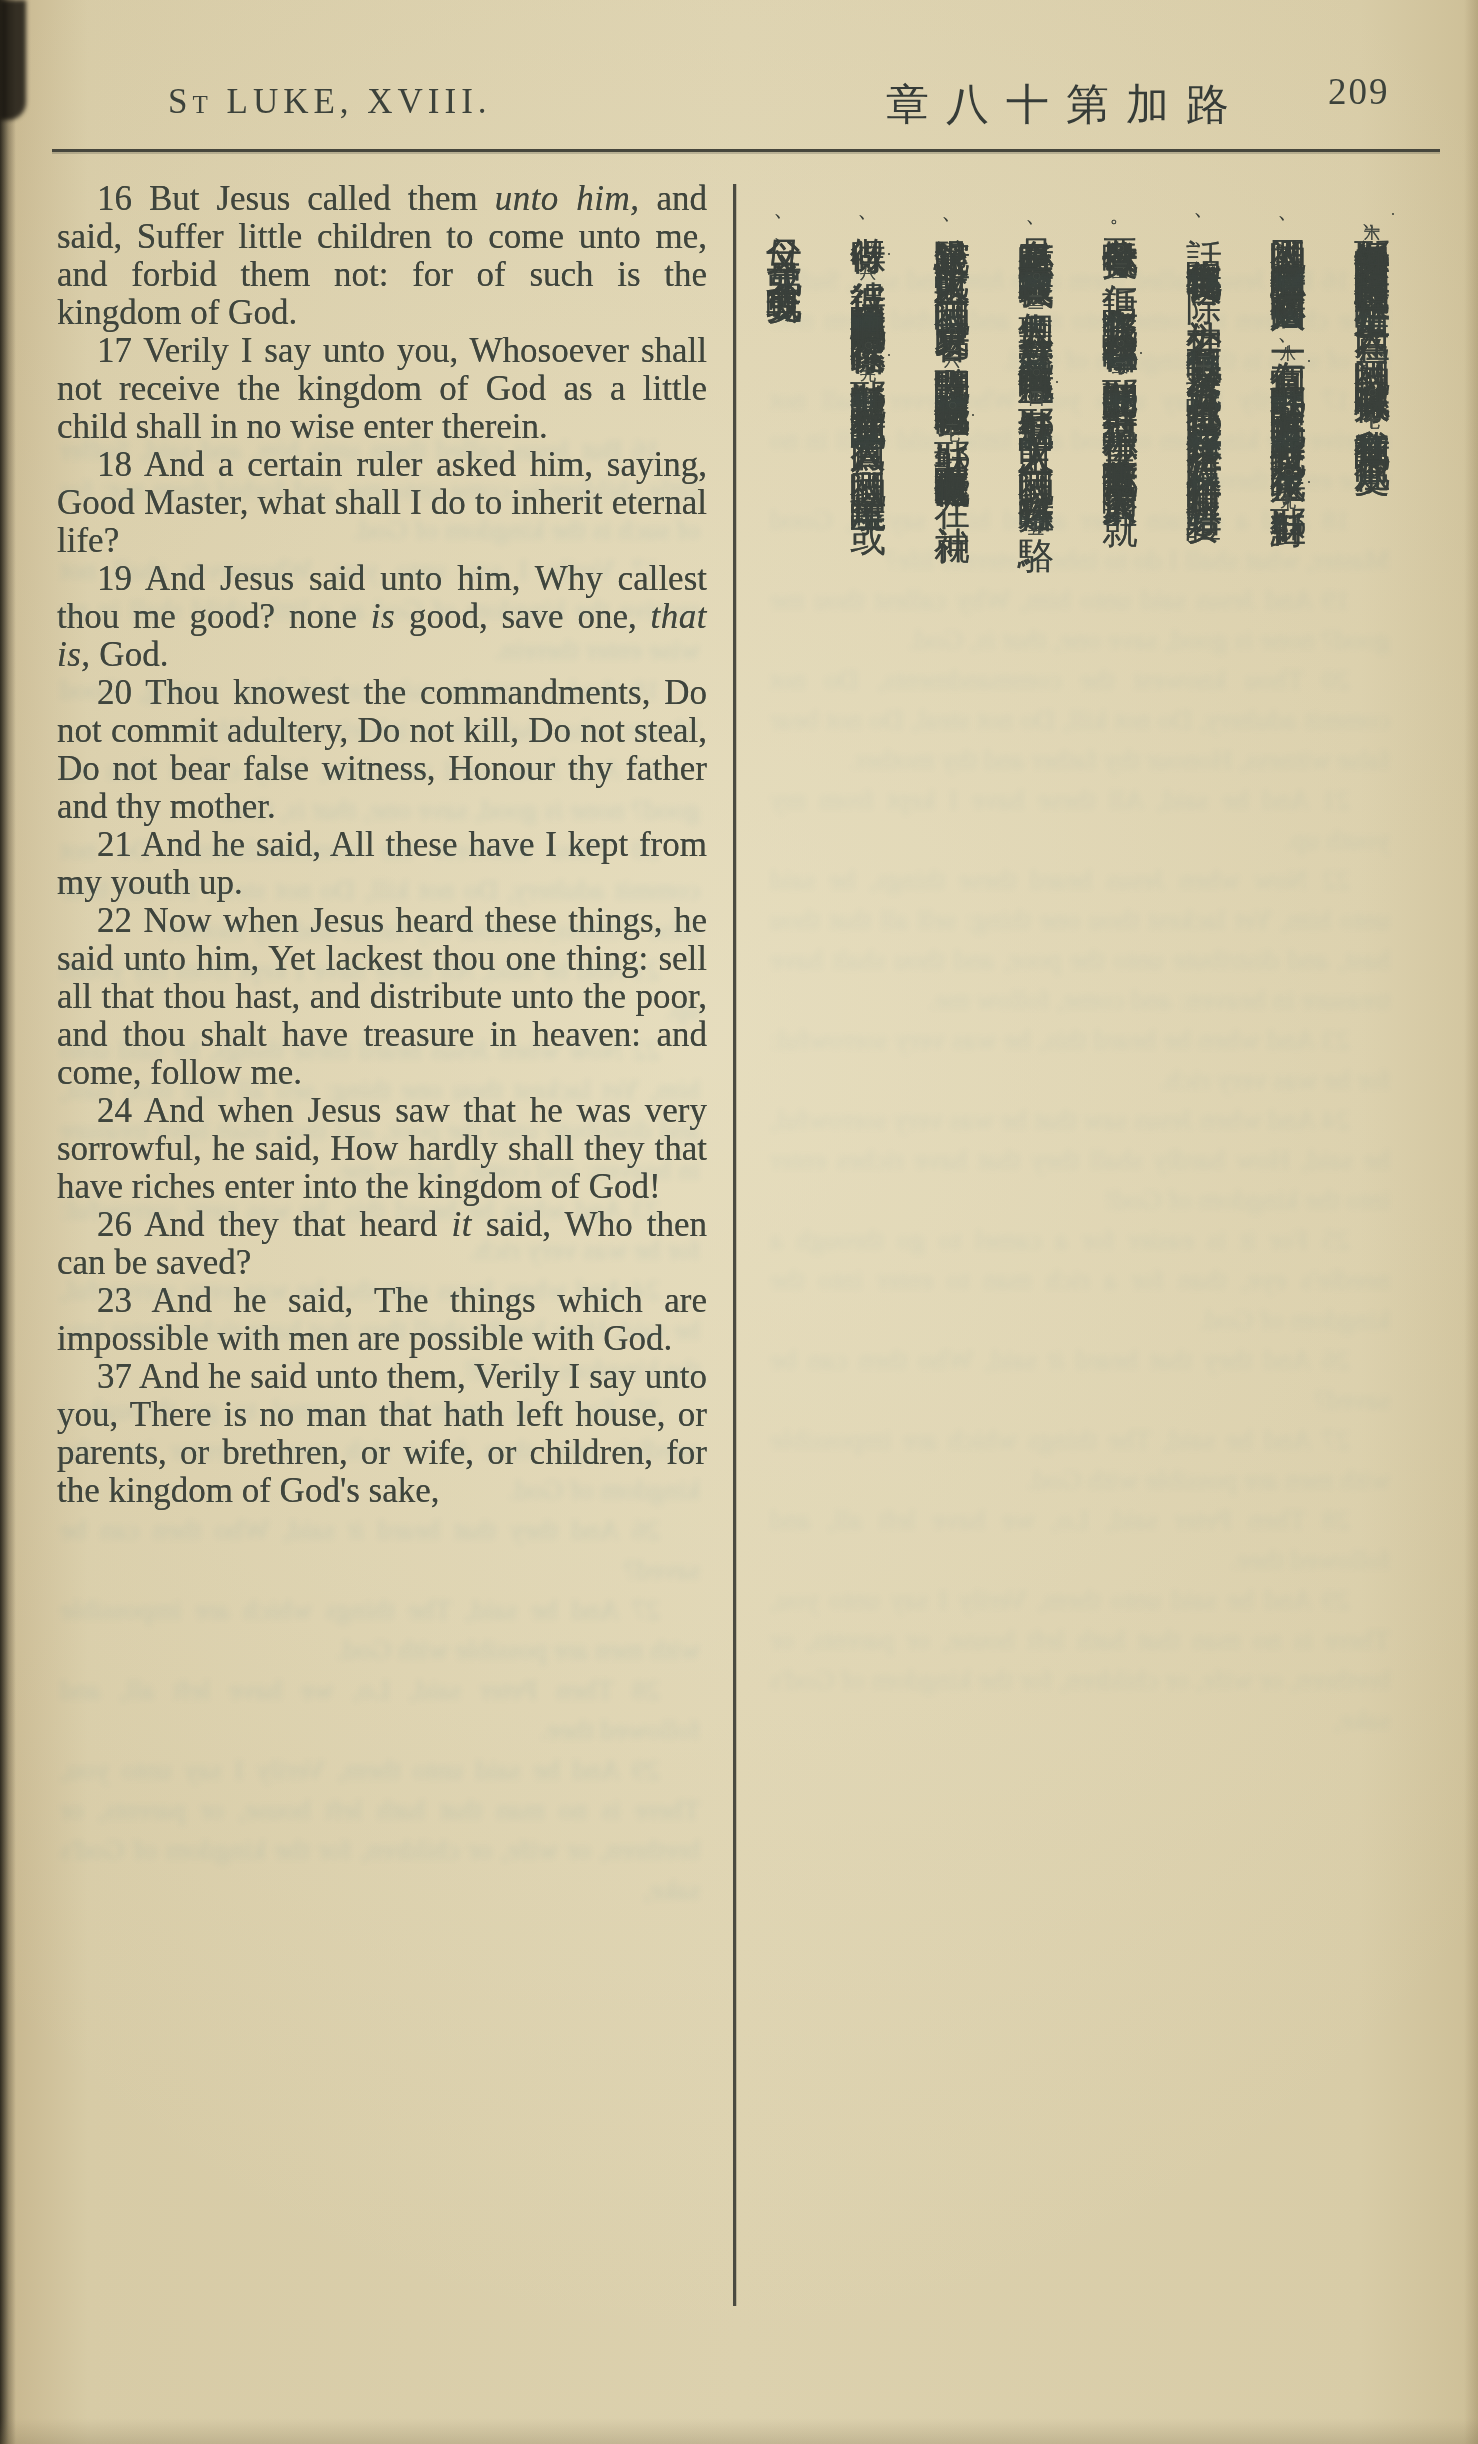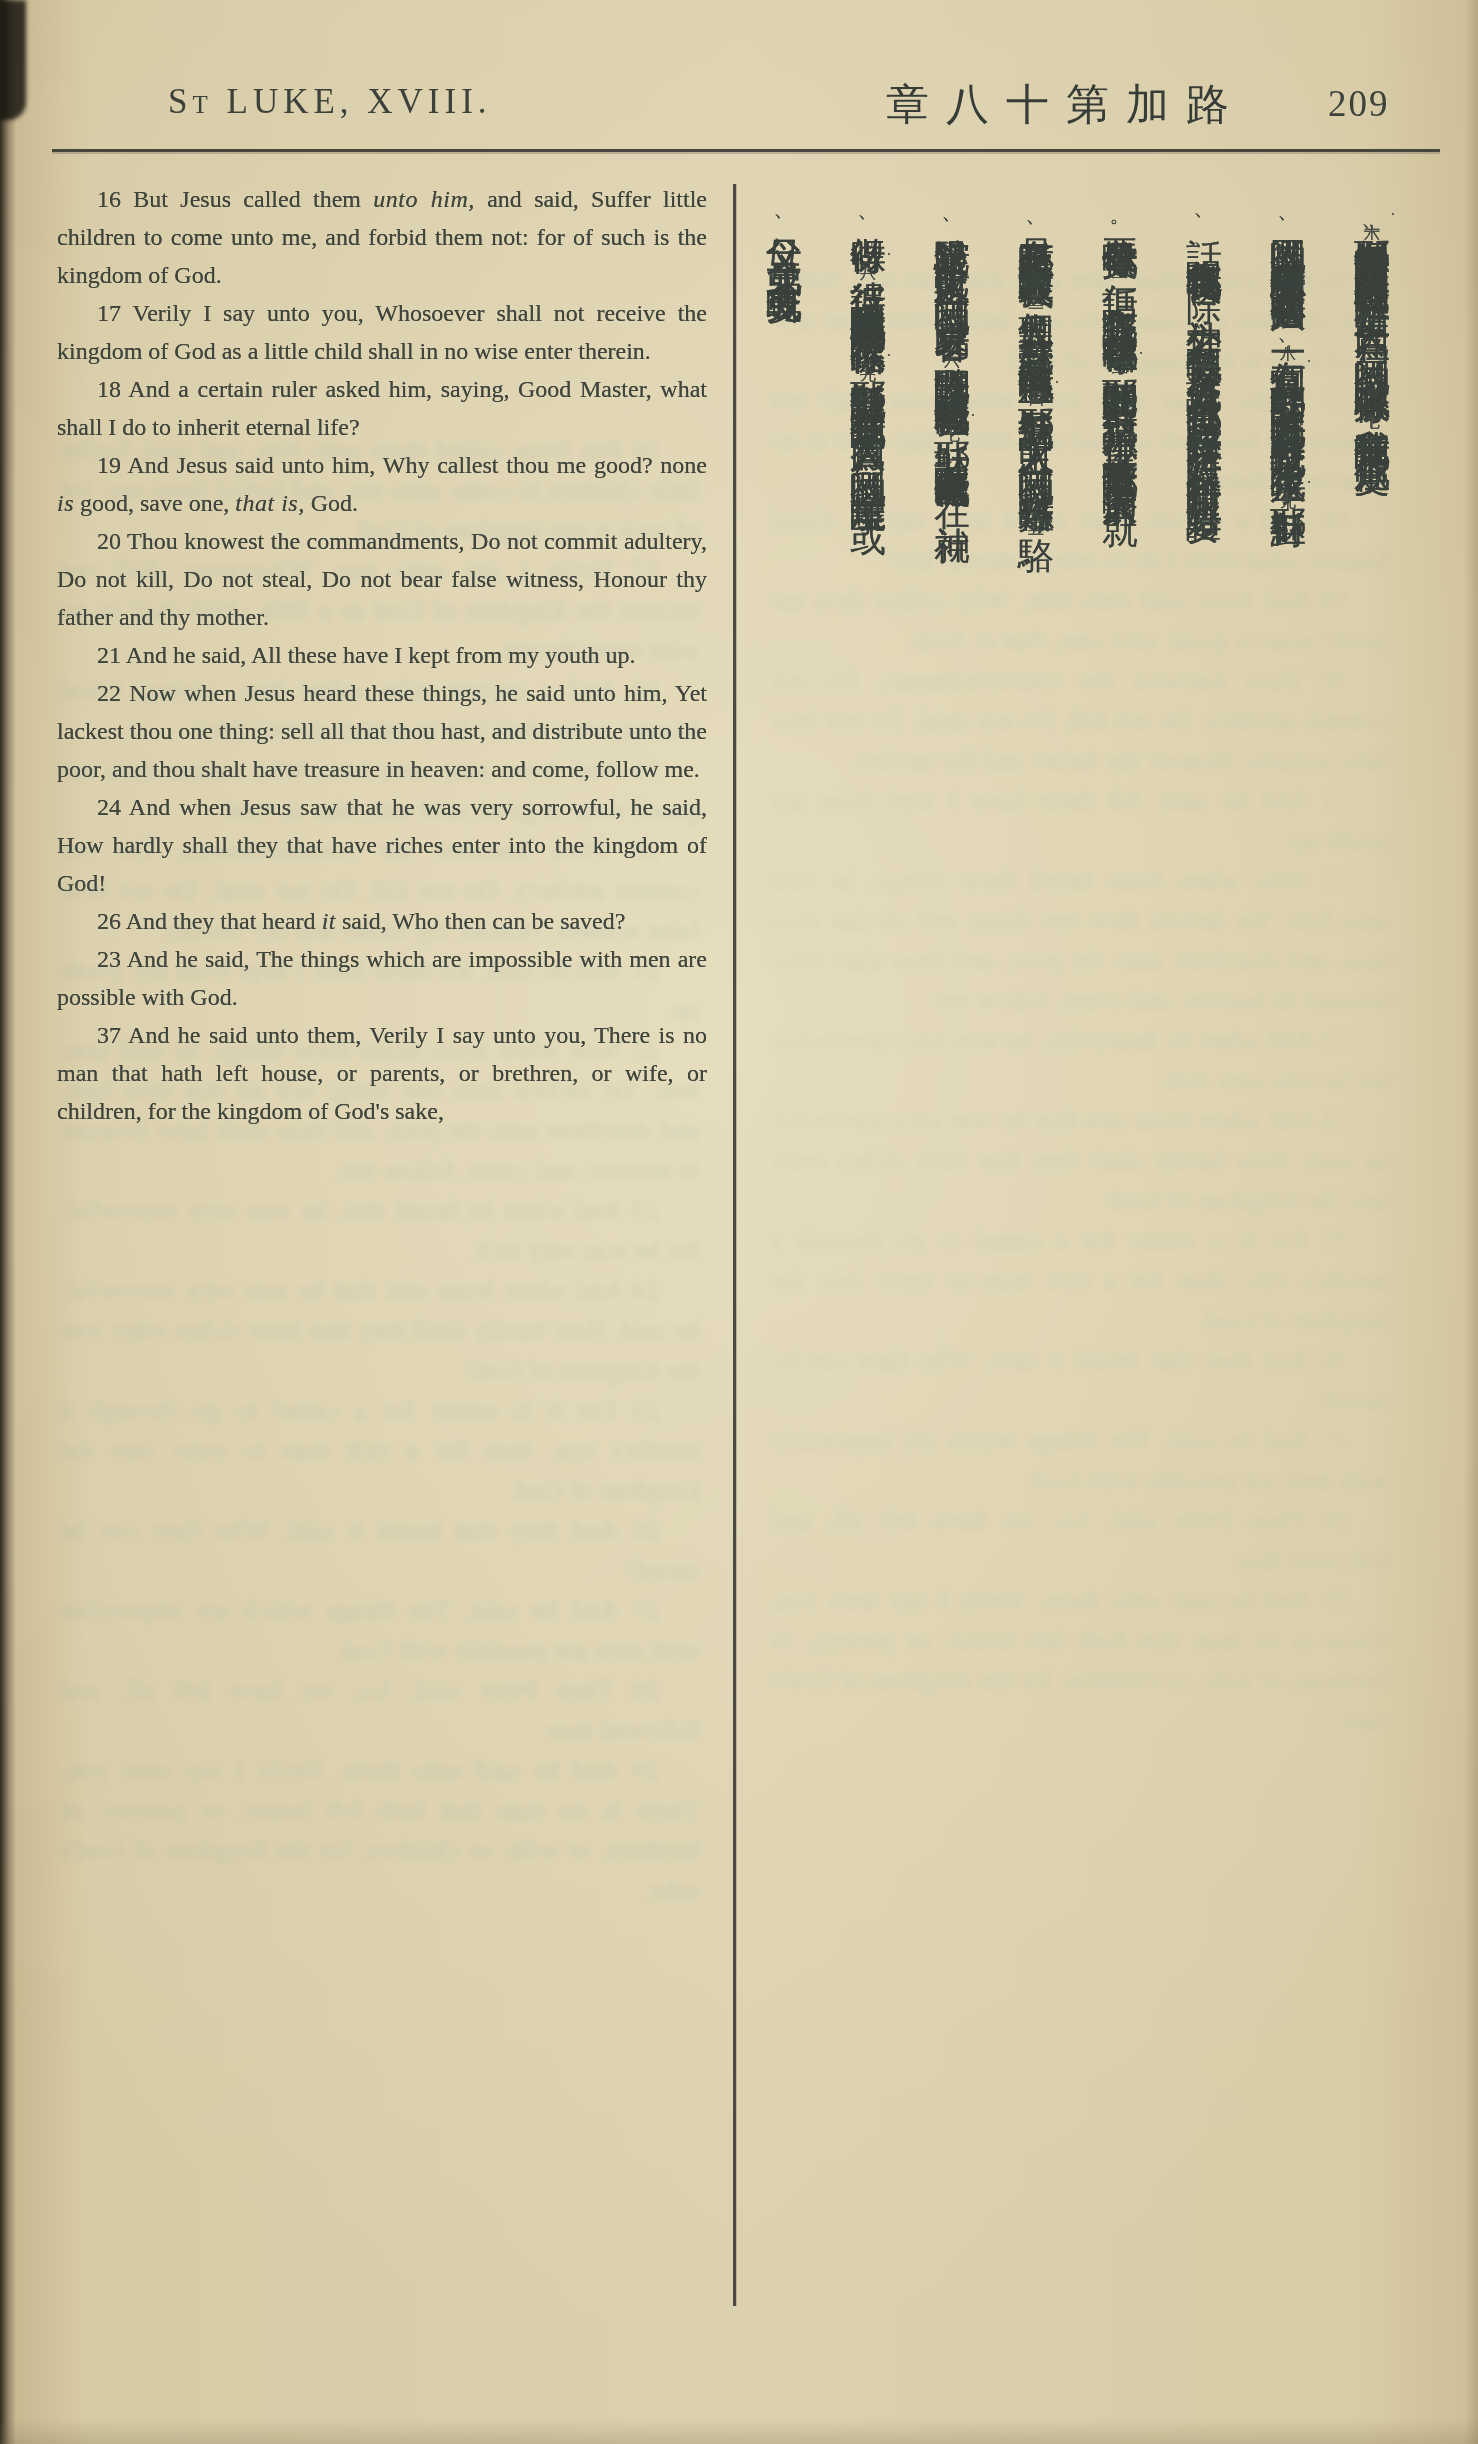--- a/index.html
+++ b/index.html
@@ -21,26 +21,26 @@
     background:linear-gradient(0deg, rgba(120,104,70,.25), rgba(0,0,0,0));}
   .edge-right{position:absolute;right:0;top:0;width:14px;height:2444px;
     background:linear-gradient(270deg, rgba(130,112,75,.30), rgba(0,0,0,0));}
 
   
   .hdr-eng{position:absolute;left:168px;top:82px;font-size:35px;letter-spacing:5px;
     color:#3c423b;white-space:nowrap;}
   .hdr-eng .saint{font-variant:small-caps;margin-top:40px;}
   .hdr-chi{position:absolute;left:886px;top:76px;font-size:43px;font-weight:normal;
     letter-spacing:17px;color:#363c38;white-space:nowrap;}
-  .hdr-page{position:absolute;left:1328px;top:82px;font-size:37px;letter-spacing:2px;color:#3c423b;}
+  .hdr-page{position:absolute;left:1328px;top:70px;font-size:37px;letter-spacing:2px;color:#3c423b;}
   .hdr-rule{position:absolute;left:52px;top:149px;width:1388px;height:3px;background:#46463c;
     box-shadow:0 2px 0 rgba(70,70,60,.25);}
 
   
-  .eng{position:absolute;left:57px;top:180px;width:650px;font-size:24px;line-height:38px;
+  .eng{position:absolute;left:57px;top:180px;width:650px;font-size:35px;line-height:38px;
     text-align:justify;color:#3f453d;text-shadow:0 0 .6px rgba(62,68,60,.85);}
   .eng p{margin:0;text-indent:40px;}
   .eng i{letter-spacing:.5px;}
 
   
   .divider{position:absolute;left:733px;top:184px;width:3px;height:2122px;background:#4b4b41;
     box-shadow:1px 0 0 rgba(75,75,65,.25);}
 
   
   .chi{position:absolute;left:762px;top:210px;width:632px;height:2080px;

